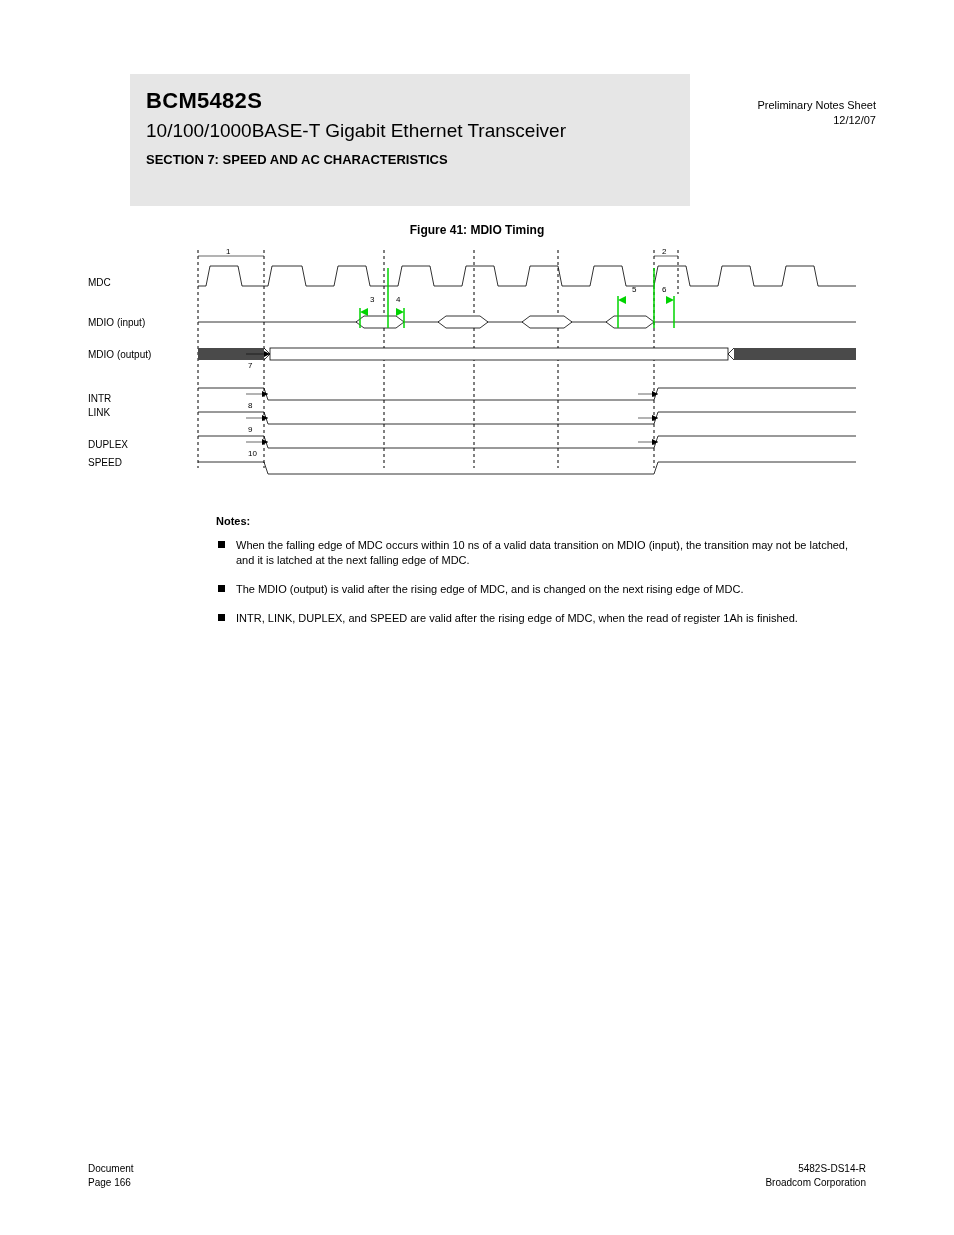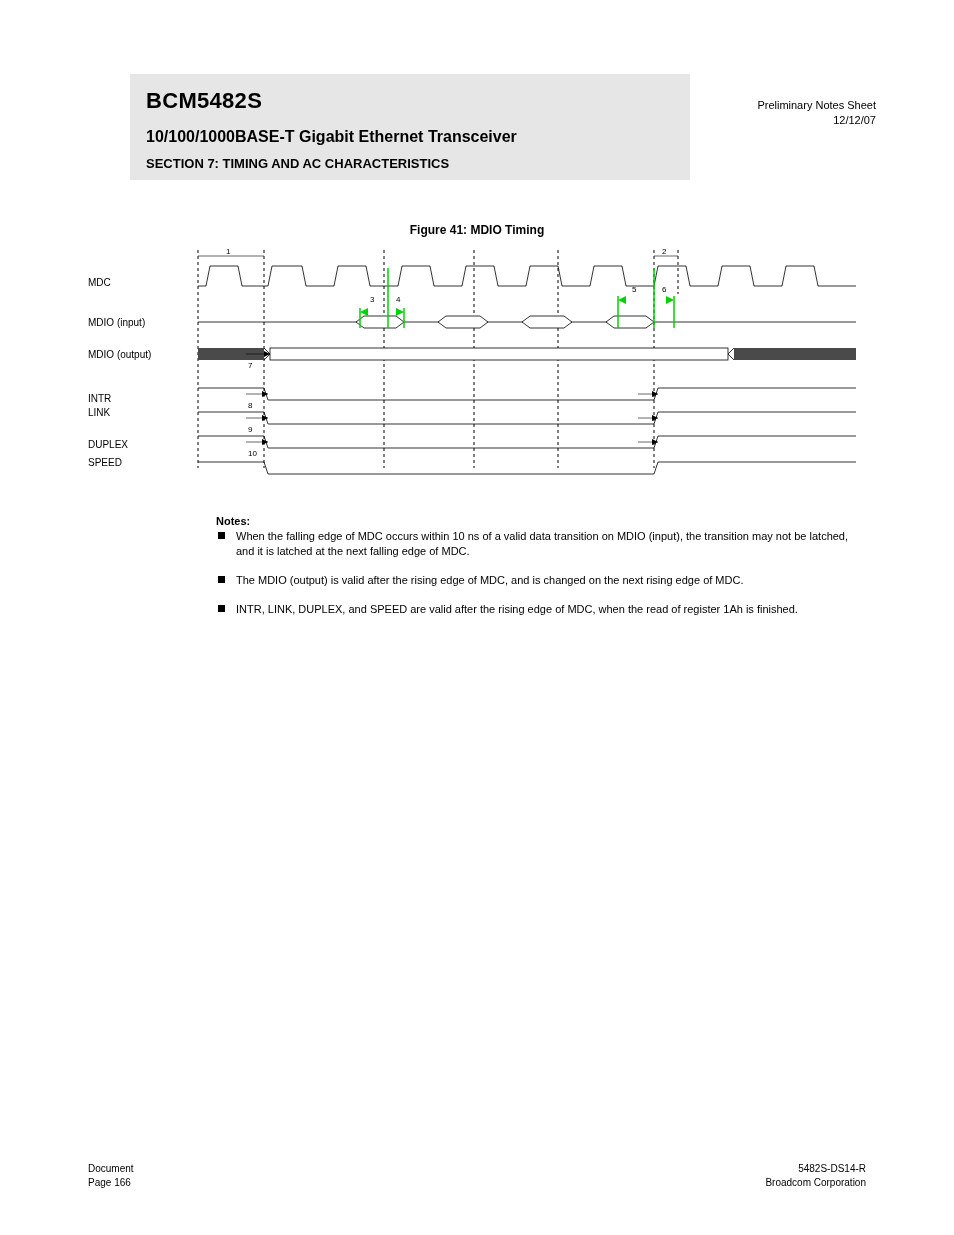--- a/index.html
+++ b/index.html
@@ -11,26 +11,26 @@
     width: 954px;
     position: relative;
     line-height: 1.35;
   }
   .page { padding: 44px 88px 40px 88px; }
   
   .hdr { position: relative; height: 170px; margin-left: 42px; }
   .hdr-grey {
     position: absolute;
     left: 0; top: 30px;
-    width: 560px; height: 106px;
+    width: 560px; height: 132px;
     background: #e6e6e6;
     padding: 12px 16px;
   }
   .hdr-code { font-size: 22px; font-weight: bold; letter-spacing: .3px; }
-  .hdr-title { font-size: 16px; font-weight: bold; margin-top: 10px; }
+  .hdr-title { font-size: 19px; font-weight: normal; margin-top: 2px; }
   .hdr-sub { font-size: 13px; font-weight: bold; margin-top: 8px; }
   .hdr-right {
     position: absolute;
     right: -10px; top: 54px;
     text-align: right;
     font-size: 11px;
   }
   
   .fig-caption { text-align: center; font-weight: bold; font-size: 12px; margin-top: 8px; }
   .diagram-wrap { position: relative; height: 260px; margin-top: 6px; }
@@ -40,21 +40,21 @@
     width: 758px; height: 256px;
   }
   .sig-label {
     position: absolute;
     font-size: 10px;
     text-align: left;
     width: 92px;
     color: #000;
   }
   .notes-block { margin-left: 128px; margin-top: 10px; }
-  .notes-title { font-size: 11px; font-weight: bold; margin-bottom: 0; }
+  .notes-title { font-size: 11px; font-weight: bold; margin-bottom: 9px; }
   .notes-list { list-style: none; }
   .notes-list li {
     position: relative;
     padding-left: 20px;
     margin-bottom: 14px;
     font-size: 11px;
   }
   .notes-list li::before {
     content: '';
     position: absolute;
@@ -79,21 +79,21 @@
 </style>
 </head>
 <body>
 
 <div class="page">
 
   <div class="hdr">
     <div class="hdr-grey">
       <div class="hdr-code">BCM5482S</div>
       <div class="hdr-title">10/100/1000BASE-T Gigabit Ethernet Transceiver</div>
-      <div class="hdr-sub">SECTION 7: TIMING AND AC CHARACTERISTICS</div>
+      <div class="hdr-sub">SECTION 7: SPEED AND AC CHARACTERISTICS</div>
     </div>
     <div class="hdr-right">
       <div>Preliminary Notes Sheet</div>
       <div>12/12/07</div>
     </div>
   </div>
 
   <div class="fig-caption">Figure 41:  MDIO Timing</div>
 
   <div class="diagram-wrap">

